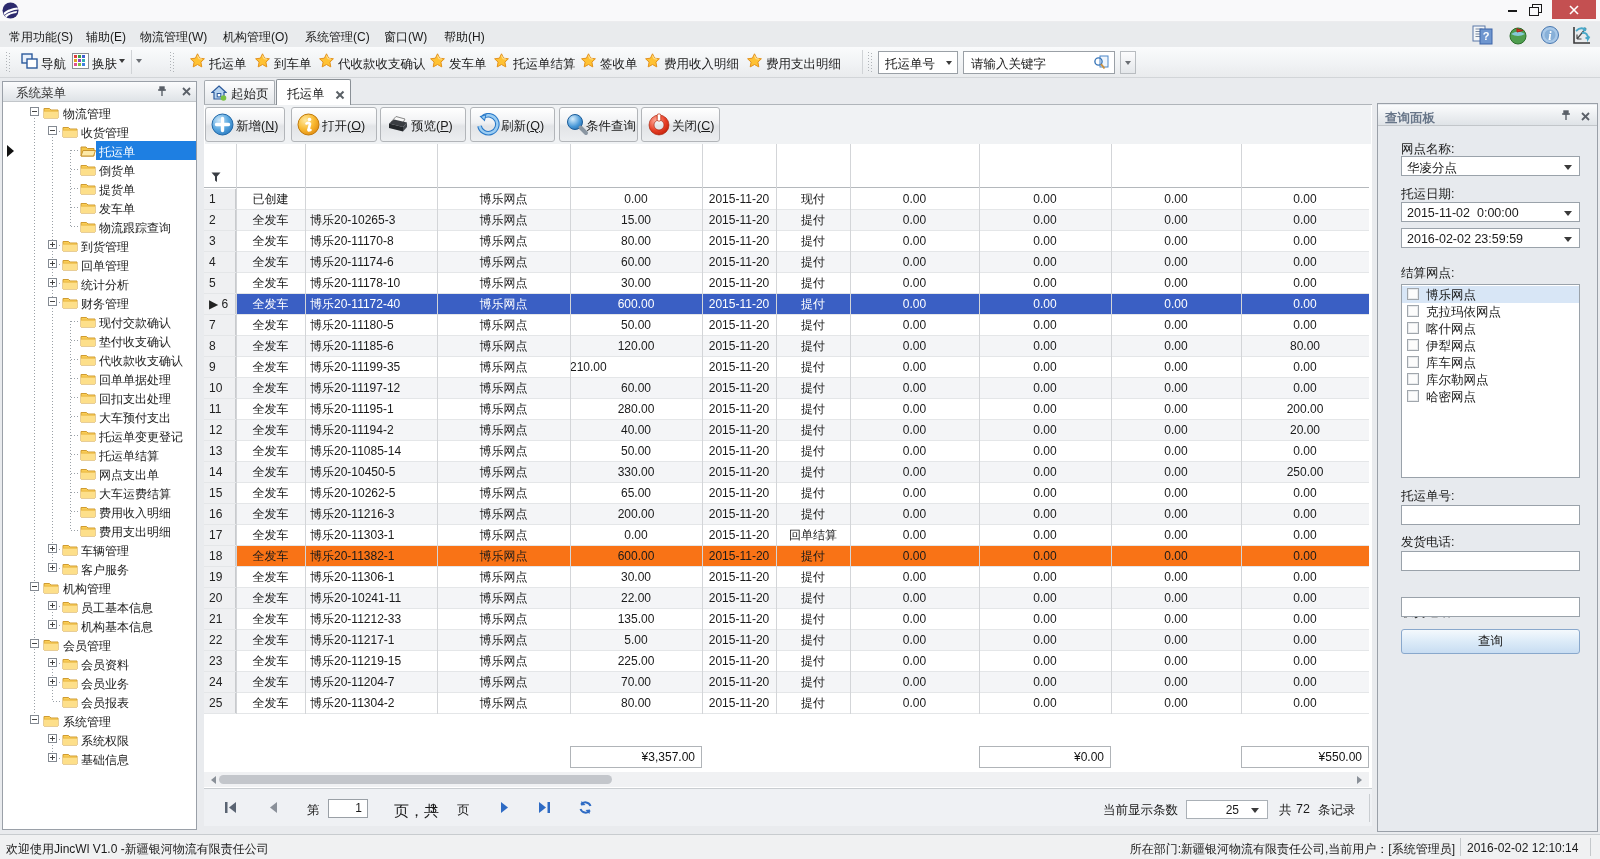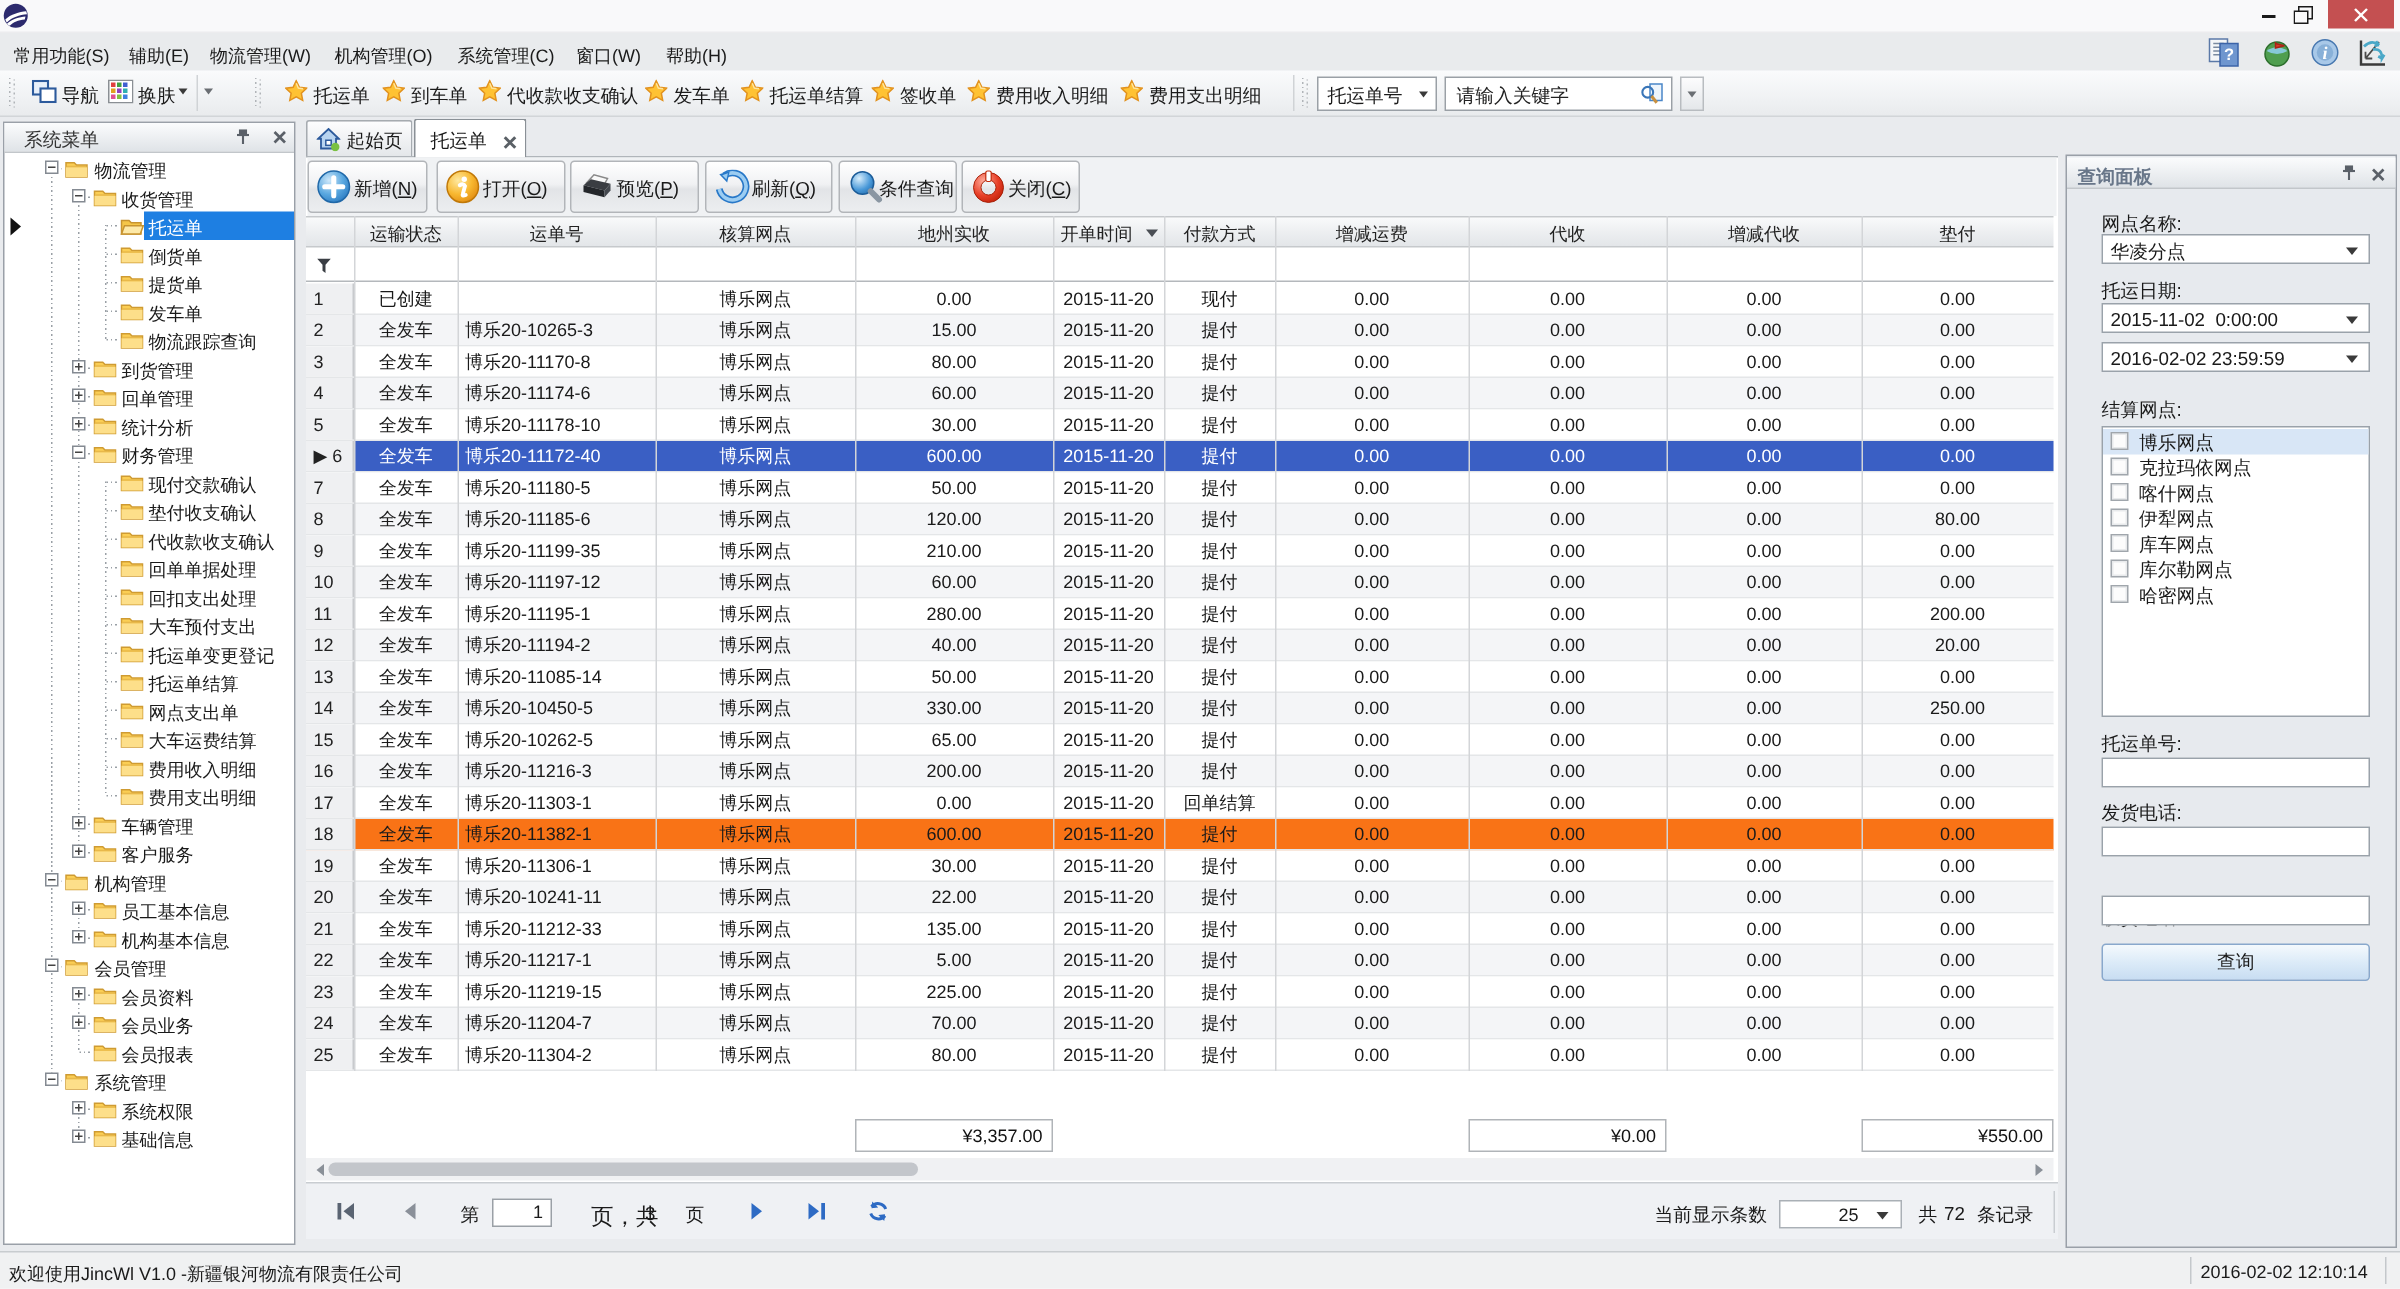--- a/index.html
+++ b/index.html
@@ -554,33 +554,20 @@
               <stop offset="1" stop-color="#b81800"></stop>
             </radialGradient>
           </defs>
           <path d="M12 2 A10 10 0 1 0 12 22 A10 10 0 1 0 12 2 M12 7 A5 5 0 1 1 12 17 A5 5 0 1 1 12 7" fill="url(#gr)" fill-rule="evenodd" stroke="#a01800" stroke-width="0.6"></path>
           <rect x="10.2" y="1" width="3.6" height="7" rx="1.2" fill="#fff" stroke="#c02808" stroke-width="0.8"></rect>
         </svg></span>
     <span class="abs" style="left:30px;top:10px;font-size:12.5px">关闭(<u>C</u>)</span>
     </div>
   </div>
 <div class="abs" style="left:204px;top:144px;width:1166px;height:644px;background:#fff">
-    <div class="abs" style="left:0;top:0;width:1165px;height:21px;background:linear-gradient(#f9fafb,#eceef0 55%,#e3e6e9);border-top:1px solid #c6c9cc;border-bottom:1px solid #c6c9cc">
-      <span class="abs" style="left:32px;top:3px;width:69px;text-align:center;color:#222">运输状态</span>
-      <span class="abs" style="left:101px;top:3px;width:132px;text-align:center;color:#222">运单号</span>
-      <span class="abs" style="left:233px;top:3px;width:133px;text-align:center;color:#222">核算网点</span>
-      <span class="abs" style="left:366px;top:3px;width:132px;text-align:center;color:#222">地州实收</span>
-      <span class="abs" style="left:498px;top:3px;width:58px;text-align:center;color:#222">开单时间</span>
-      <span class="abs" style="left:572px;top:3px;width:74px;text-align:center;color:#222">付款方式</span>
-      <span class="abs" style="left:646px;top:3px;width:129px;text-align:center;color:#222">增减运费</span>
-      <span class="abs" style="left:775px;top:3px;width:132px;text-align:center;color:#222">代收</span>
-      <span class="abs" style="left:907px;top:3px;width:130px;text-align:center;color:#222">增减代收</span>
-      <span class="abs" style="left:1037px;top:3px;width:128px;text-align:center;color:#222">垫付</span>
-      <span class="abs" style="left:560px;top:8px;width:0;height:0;border:4px solid transparent;border-top:5px solid #4a4e54"></span>
-    </div>
     <div class="abs" style="left:0;top:22px;width:1165px;height:22px;background:#fff;border-bottom:1px solid #b4b8bc">
 <svg class="abs" style="left:7px;top:6px" width="10" height="11" viewBox="0 0 10 11">
         <path d="M0.5 0.5 L9.5 0.5 L6 4.5 L6 10 L4 8.5 L4 4.5 Z" fill="#3a3e44"></path>
       </svg>
 </div>
     <div class="abs" style="left:0;top:45px;width:1165px;height:21px;background:#fff;border-bottom:1px solid #e4e6e8">
       <span class="abs" style="left:0;top:0;width:32px;height:20px;background:#eff0f2;border-right:1px solid #c8cacd;padding-left:5px;line-height:20px;color:#222">1</span>
       <span class="abs" style="left:32px;top:0;width:69px;height:20px;text-align:center;line-height:20px;color:#1a1a1a">已创建</span>
       <span class="abs" style="left:101px;top:0;width:132px;height:20px;padding-left:5px;text-align:left;line-height:20px;color:#1a1a1a"></span>
       <span class="abs" style="left:233px;top:0;width:133px;height:20px;text-align:center;line-height:20px;color:#1a1a1a">博乐网点</span>
@@ -682,21 +669,21 @@
       <span class="abs" style="left:646px;top:0;width:129px;height:20px;text-align:center;line-height:20px;color:#1a1a1a">0.00</span>
       <span class="abs" style="left:775px;top:0;width:132px;height:20px;text-align:center;line-height:20px;color:#1a1a1a">0.00</span>
       <span class="abs" style="left:907px;top:0;width:130px;height:20px;text-align:center;line-height:20px;color:#1a1a1a">0.00</span>
       <span class="abs" style="left:1037px;top:0;width:128px;height:20px;text-align:center;line-height:20px;color:#1a1a1a">80.00</span>
     </div>
     <div class="abs" style="left:0;top:213px;width:1165px;height:21px;background:#fff;border-bottom:1px solid #e4e6e8">
       <span class="abs" style="left:0;top:0;width:32px;height:20px;background:#eff0f2;border-right:1px solid #c8cacd;padding-left:5px;line-height:20px;color:#222">9</span>
       <span class="abs" style="left:32px;top:0;width:69px;height:20px;text-align:center;line-height:20px;color:#1a1a1a">全发车</span>
       <span class="abs" style="left:101px;top:0;width:132px;height:20px;padding-left:5px;text-align:left;line-height:20px;color:#1a1a1a">博乐20-11199-35</span>
       <span class="abs" style="left:233px;top:0;width:133px;height:20px;text-align:center;line-height:20px;color:#1a1a1a">博乐网点</span>
-      <span class="abs" style="left:366px;top:0;width:132px;height:20px;text-align:center;line-height:20px;color:#1a1a1a">210.00</span>
+      <span class="abs" style="left:366px;top:0;width:132px;height:20px;text-align:left;line-height:20px;color:#1a1a1a">210.00</span>
       <span class="abs" style="left:498px;top:0;width:74px;height:20px;text-align:center;line-height:20px;color:#1a1a1a">2015-11-20</span>
       <span class="abs" style="left:572px;top:0;width:74px;height:20px;text-align:center;line-height:20px;color:#1a1a1a">提付</span>
       <span class="abs" style="left:646px;top:0;width:129px;height:20px;text-align:center;line-height:20px;color:#1a1a1a">0.00</span>
       <span class="abs" style="left:775px;top:0;width:132px;height:20px;text-align:center;line-height:20px;color:#1a1a1a">0.00</span>
       <span class="abs" style="left:907px;top:0;width:130px;height:20px;text-align:center;line-height:20px;color:#1a1a1a">0.00</span>
       <span class="abs" style="left:1037px;top:0;width:128px;height:20px;text-align:center;line-height:20px;color:#1a1a1a">0.00</span>
     </div>
     <div class="abs" style="left:0;top:234px;width:1165px;height:21px;background:#f4f5f7;border-bottom:1px solid #e4e6e8">
       <span class="abs" style="left:0;top:0;width:32px;height:20px;background:#eff0f2;border-right:1px solid #c8cacd;padding-left:5px;line-height:20px;color:#222">10</span>
       <span class="abs" style="left:32px;top:0;width:69px;height:20px;text-align:center;line-height:20px;color:#1a1a1a">全发车</span>
@@ -1033,16 +1020,17 @@
  <div class="abs" style="left:23px;top:401px;width:179px;height:20px;background:#fff;border:1px solid #9aa2aa"></div>
  <span class="abs" style="left:23px;top:430px;font-size:12.5px">发货电话:</span>
  <div class="abs" style="left:23px;top:447px;width:179px;height:20px;background:#fff;border:1px solid #9aa2aa"></div>
  <span class="abs" style="left:23px;top:500px;font-size:12.5px">收货电话:</span>
  <div class="abs" style="left:23px;top:493px;width:179px;height:20px;background:#fff;border:1px solid #9aa2aa"></div>
  <div class="abs" style="left:23px;top:525px;width:179px;height:25px;background:linear-gradient(#f4f9fd,#dcebf8 50%,#c8ddf2);border:1px solid #89a8cc;border-radius:3px;text-align:center;line-height:23px;font-size:12.5px">查询</div>
 </div>
 
 <div class="abs" style="left:0;top:834px;width:1600px;height:25px;background:#f0f1f2;border-top:1px solid #c8cccf">
  <span class="abs" style="left:6px;top:6px;font-size:12px">欢迎使用JincWl V1.0 -新疆银河物流有限责任公司</span>
+ <span class="abs" style="right:145px;top:6px;font-size:12px">所在部门:新疆银河物流有限责任公司,当前用户：[系统管理员]</span>
  <span class="abs" style="left:1460px;top:3px;width:1px;height:18px;background:#c4c8cb"></span>
  <span class="abs" style="left:1467px;top:6px;font-size:12px">2016-02-02 12:10:14</span>
  <span class="abs" style="left:1590px;top:3px;width:1px;height:18px;background:#c4c8cb"></span>
 </div>
 
 </body></html>

